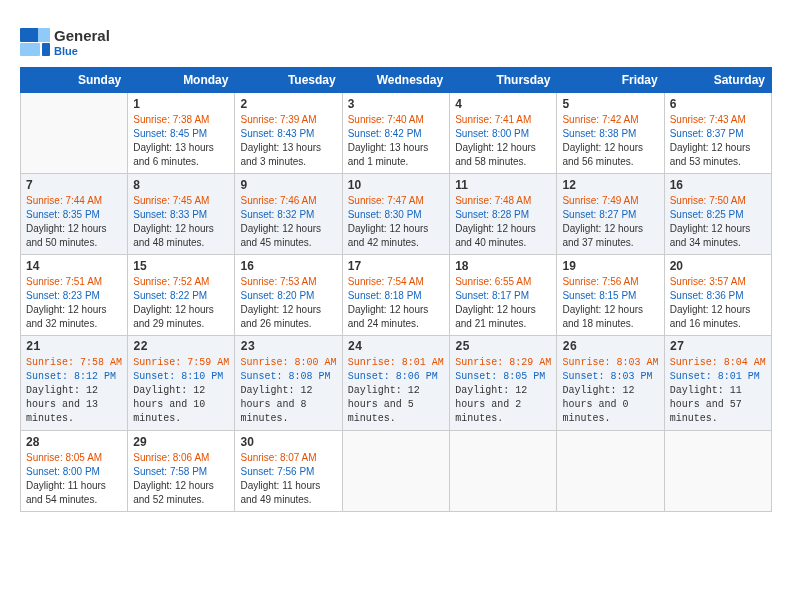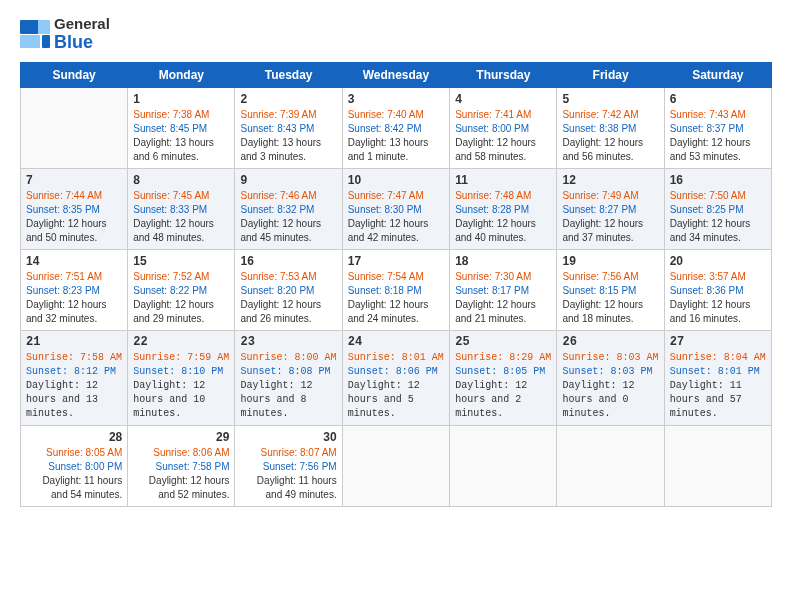--- a/index.html
+++ b/index.html
@@ -7,21 +7,21 @@
       width: 792px;
       height: 612px;
       background: #fff;
       font-family: Arial, sans-serif;
       font-size: 11px;
       color: #333;
     }
     .page {
       width: 792px;
       height: 612px;
-      padding: 16px 20px 12px 20px;
+      padding: 28px 20px 12px 20px;
     }
     .header {
       display: flex;
       justify-content: space-between;
       align-items: flex-start;
       margin-bottom: 10px;
     }
     .logo {
       display: flex;
       flex-direction: column;
@@ -50,21 +50,21 @@
       border-collapse: collapse;
       border: 1px solid #ccc;
     }
     .calendar th {
       background: #1565c0;
       color: #fff;
       font-size: 12px;
       font-weight: bold;
       padding: 5px 6px;
       border: 1px solid #1565c0;
-      text-align: center;
+      text-align: right;
     }
     .calendar td {
       border: 1px solid #ccc;
       padding: 4px 5px;
       vertical-align: top;
       width: 108px;
       height: 80px;
     }
     .calendar tr:last-child td {
       height: 70px;
@@ -94,21 +94,21 @@
     <div class="logo">
       <div class="logo-wrapper">
         <svg width="30" height="28" viewBox="0 0 30 28">
           <rect x="0" y="0" width="20" height="14" fill="#1565c0" rx="1"></rect>
           <polygon points="18,0 30,0 30,14 18,14" fill="#90caf9"></polygon>
           <rect x="0" y="15" width="20" height="13" fill="#90caf9" rx="1"></rect>
           <rect x="22" y="15" width="8" height="13" fill="#1565c0" rx="1"></rect>
         </svg>
         <div>
           <div style="font-size:15px;font-weight:bold;color:#333;line-height:1.1;"><span style="color:#333">General</span></div>
-          <div style="font-size:18px;font-weight:bold;color:#1565c0;line-height:1.1;">Blue</div>
+          <div style="font-size:11px;font-weight:bold;color:#1565c0;line-height:1.1;">Blue</div>
         </div>
       </div>
     </div>
     <div class="title-block">
       <div class="month-title"></div>
       <div class="subtitle"></div>
     </div>
   </div>
 
   <table class="calendar">
@@ -193,21 +193,21 @@
           <td>
             <span class="day-num">16</span>
             <div class="day-info"><span class="sunrise">Sunrise: 7:53 AM</span><br><span class="sunset">Sunset: 8:20 PM</span><br><span class="daylight">Daylight: 12 hours and 26 minutes.</span></div>
           </td>
           <td>
             <span class="day-num">17</span>
             <div class="day-info"><span class="sunrise">Sunrise: 7:54 AM</span><br><span class="sunset">Sunset: 8:18 PM</span><br><span class="daylight">Daylight: 12 hours and 24 minutes.</span></div>
           </td>
           <td>
             <span class="day-num">18</span>
-            <div class="day-info"><span class="sunrise">Sunrise: 7:30 AM</span><br><span class="sunset">Sunset: 8:17 PM</span><br><span class="daylight">Daylight: 12 hours and 21 minutes.</span></div>
+            <div class="day-info"><span class="sunrise">Sunrise: 6:55 AM</span><br><span class="sunset">Sunset: 8:17 PM</span><br><span class="daylight">Daylight: 12 hours and 21 minutes.</span></div>
           </td>
           <td>
             <span class="day-num">19</span>
             <div class="day-info"><span class="sunrise">Sunrise: 7:56 AM</span><br><span class="sunset">Sunset: 8:15 PM</span><br><span class="daylight">Daylight: 12 hours and 18 minutes.</span></div>
           </td>
           <td>
             <span class="day-num">20</span>
             <div class="day-info"><span class="sunrise">Sunrise: 3:57 AM</span><br><span class="sunset">Sunset: 8:36 PM</span><br><span class="daylight">Daylight: 12 hours and 16 minutes.</span></div>
           </td>
         </tr>
@@ -234,21 +234,21 @@
           </td>
           <td>
             <span class="day-num">26</span>
             <div class="day-info"><span class="sunrise">Sunrise: 8:03 AM</span><br><span class="sunset">Sunset: 8:03 PM</span><br><span class="daylight">Daylight: 12 hours and 0 minutes.</span></div>
           </td>
           <td>
             <span class="day-num">27</span>
             <div class="day-info"><span class="sunrise">Sunrise: 8:04 AM</span><br><span class="sunset">Sunset: 8:01 PM</span><br><span class="daylight">Daylight: 11 hours and 57 minutes.</span></div>
           </td>
         </tr>
-        <tr style="background: rgb(255, 255, 255); text-align: right;">
+        <tr style="background: rgb(255, 255, 255);">
           <td>
             <span class="day-num">28</span>
             <div class="day-info"><span class="sunrise">Sunrise: 8:05 AM</span><br><span class="sunset">Sunset: 8:00 PM</span><br><span class="daylight">Daylight: 11 hours and 54 minutes.</span></div>
           </td>
           <td>
             <span class="day-num">29</span>
             <div class="day-info"><span class="sunrise">Sunrise: 8:06 AM</span><br><span class="sunset">Sunset: 7:58 PM</span><br><span class="daylight">Daylight: 12 hours and 52 minutes.</span></div>
           </td>
           <td>
             <span class="day-num">30</span>

